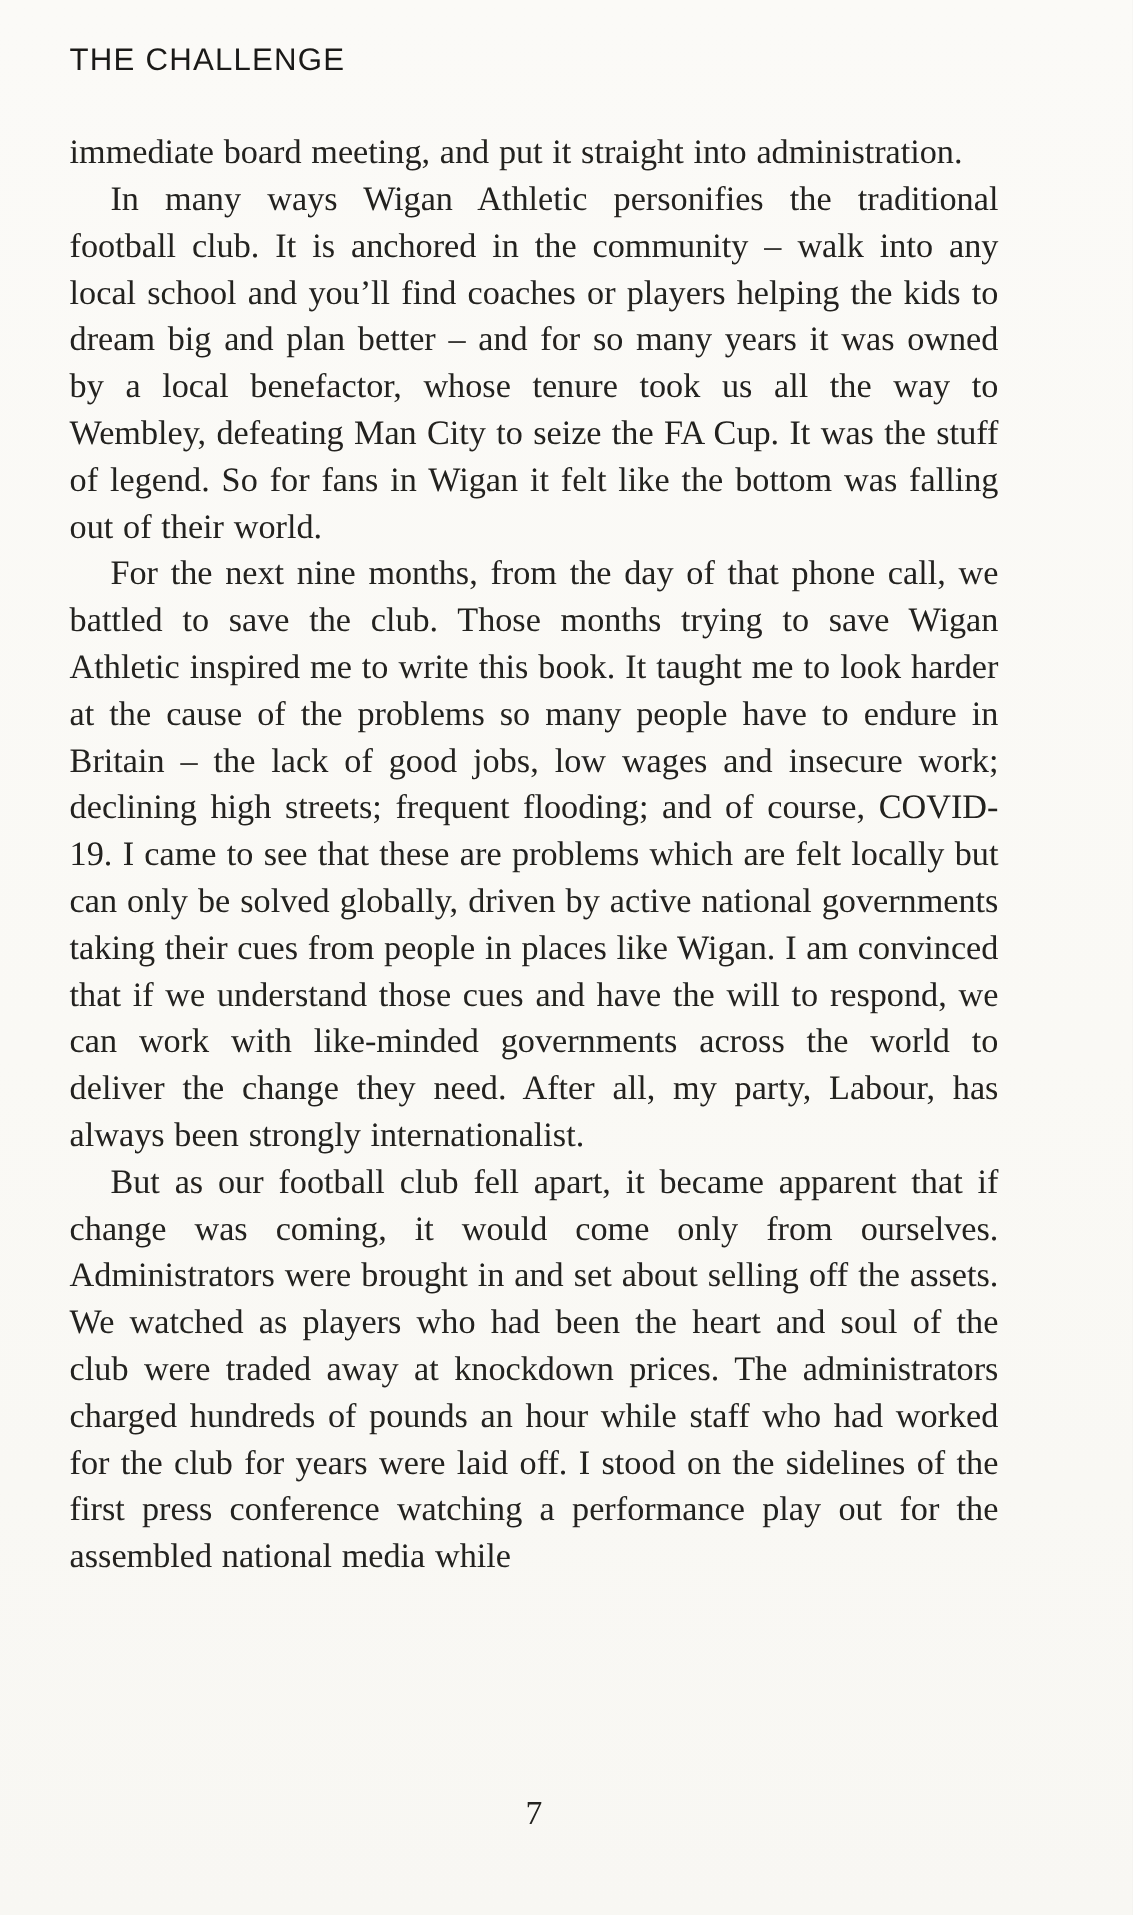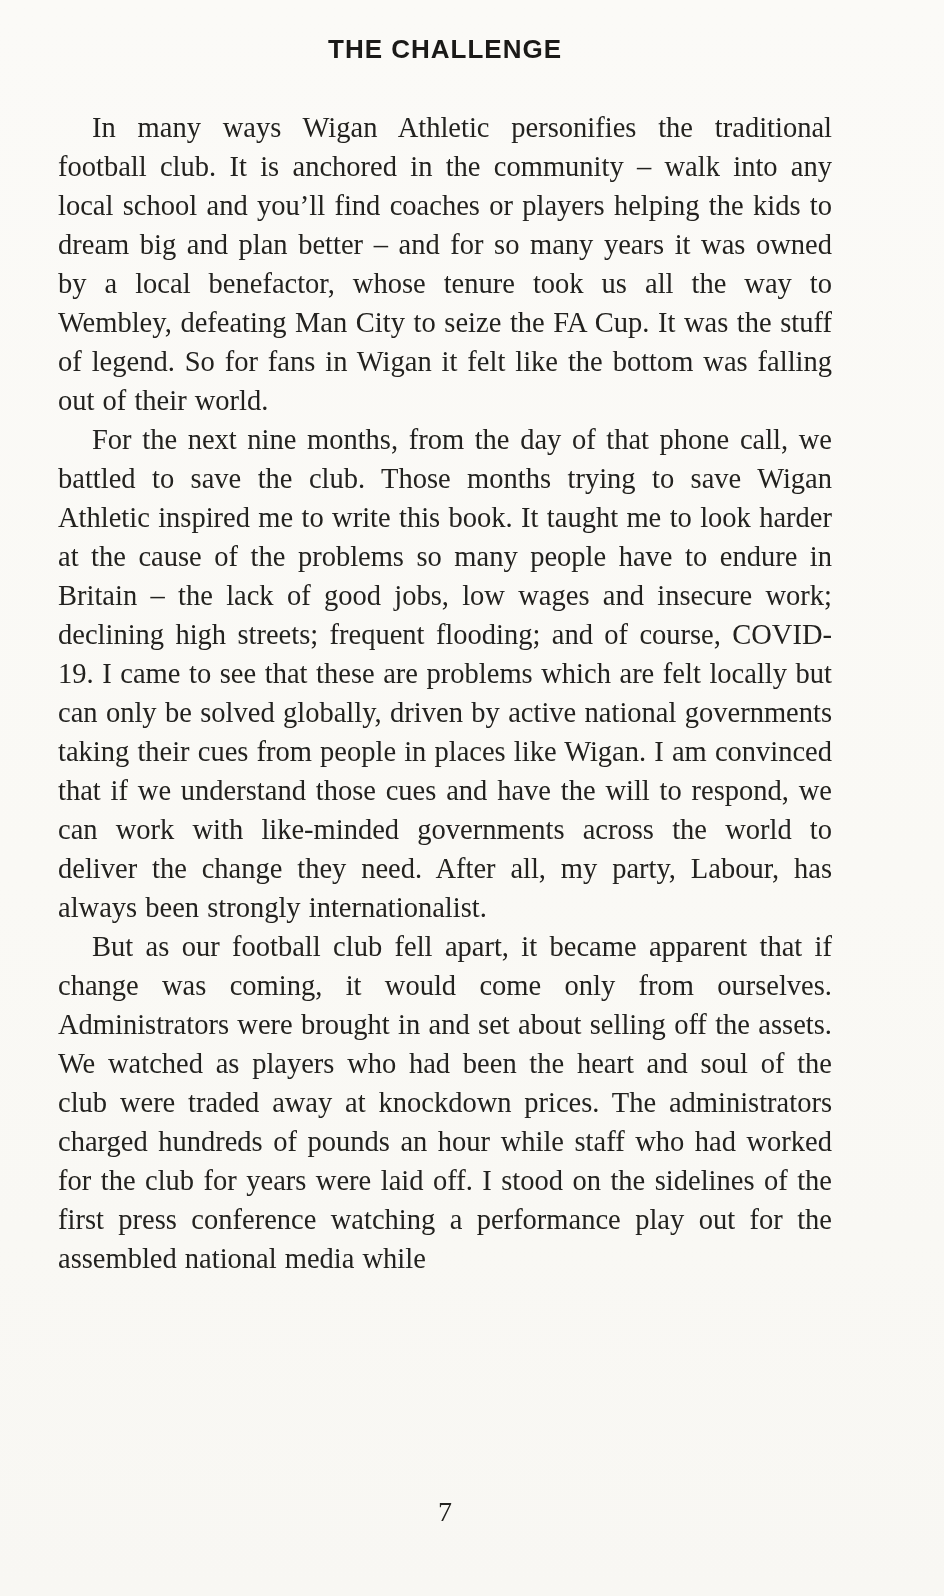--- a/index.html
+++ b/index.html
@@ -17,23 +17,23 @@
     box-sizing: border-box;
     overflow: hidden;
     font-family: "Liberation Serif", serif;
     color: #201f1c;
   }
   .running-header {
     position: absolute;
     top: 34px;
     left: 58px;
     width: 774px;
-    text-align: center;
+    text-align: left;
     font-family: "Liberation Sans", sans-serif;
-    font-weight: 700;
+    font-weight: 400;
     font-size: 26px;
     letter-spacing: 1px;
     color: #1b1a18;
   }
   .text-block {
     position: absolute;
     top: 108px;
     left: 58px;
     width: 774px;
   }
@@ -62,20 +62,21 @@
   }
 </style>
 </head>
 <body>
 
 <div class="page">
 
   <div class="running-header">THE CHALLENGE</div>
 
   <div class="text-block">
+    <p>immediate board meeting, and put it straight into administration.</p>
     <p class="indent">In many ways Wigan Athletic personifies the traditional football club. It is anchored in the community – walk into any local school and you’ll find coaches or players helping the kids to dream big and plan better – and for so many years it was owned by a local benefactor, whose tenure took us all the way to Wembley, defeating Man City to seize the FA Cup. It was the stuff of legend. So for fans in Wigan it felt like the bottom was falling out of their world.</p>
     <p class="indent">For the next nine months, from the day of that phone call, we battled to save the club. Those months trying to save Wigan Athletic inspired me to write this book. It taught me to look harder at the cause of the problems so many people have to endure in Britain – the lack of good jobs, low wages and insecure work; declining high streets; frequent flooding; and of course, COVID-19. I came to see that these are problems which are felt locally but can only be solved globally, driven by active national governments taking their cues from people in places like Wigan. I am convinced that if we understand those cues and have the will to respond, we can work with like-minded governments across the world to deliver the change they need. After all, my party, Labour, has always been strongly internationalist.</p>
     <p class="indent">But as our football club fell apart, it became apparent that if change was coming, it would come only from ourselves. Administrators were brought in and set about selling off the assets. We watched as players who had been the heart and soul of the club were traded away at knockdown prices. The administrators charged hundreds of pounds an hour while staff who had worked for the club for years were laid off. I stood on the sidelines of the first press conference watching a performance play out for the assembled national media while</p>
   </div>
 
   <div class="page-footer">7</div>
 
 </div>
 
 </body></html>

